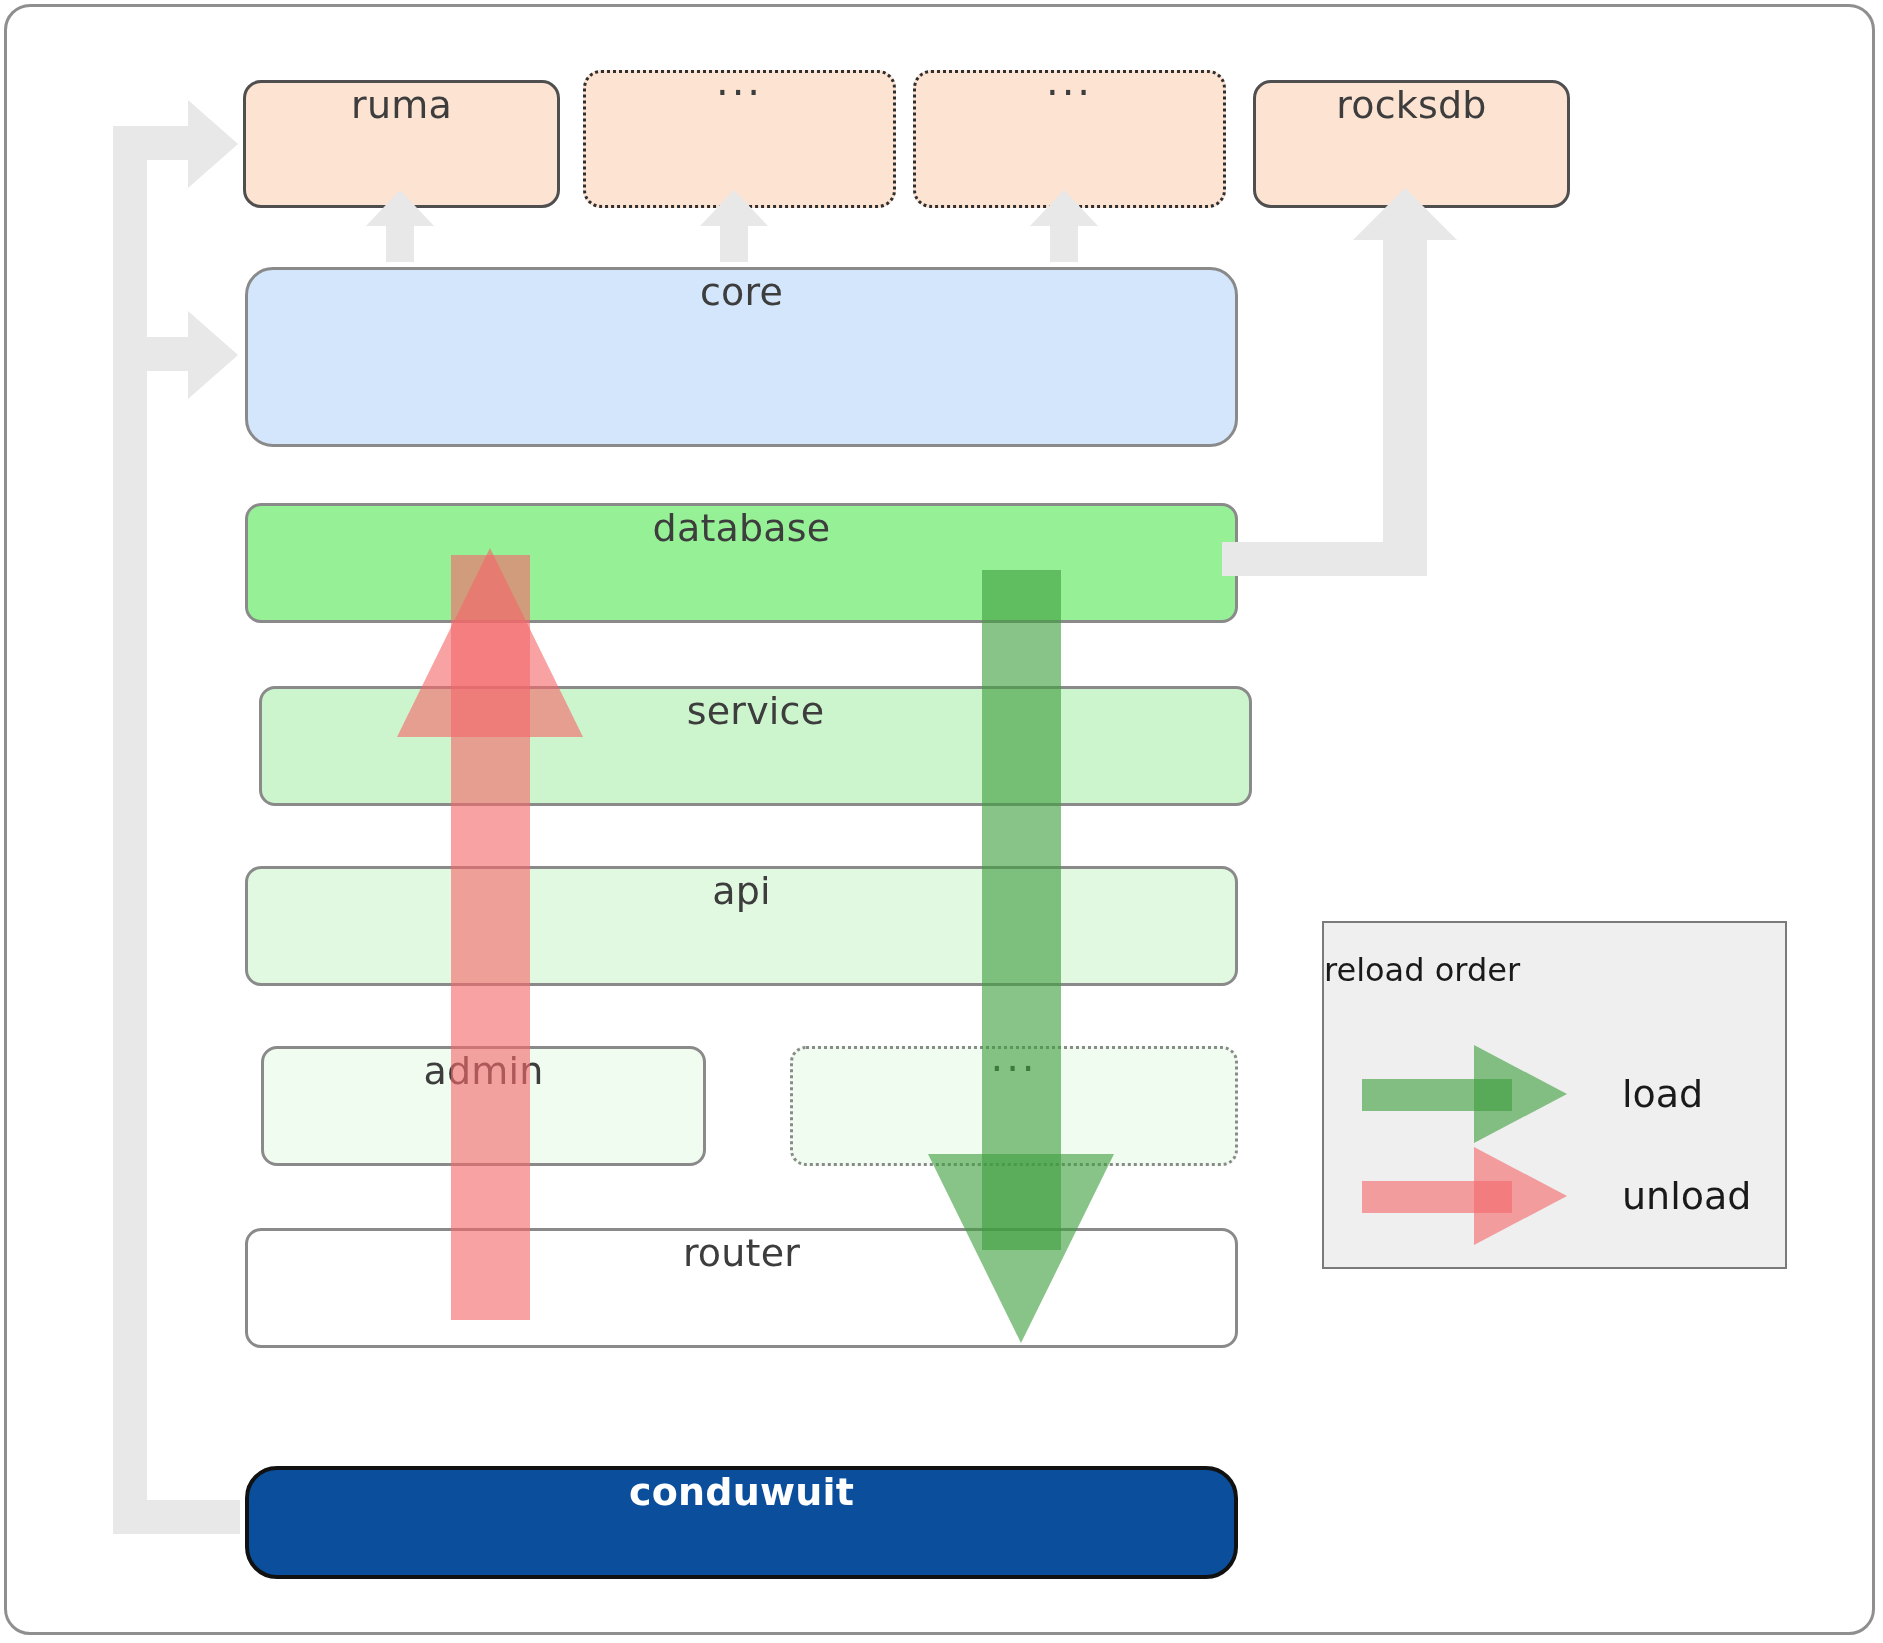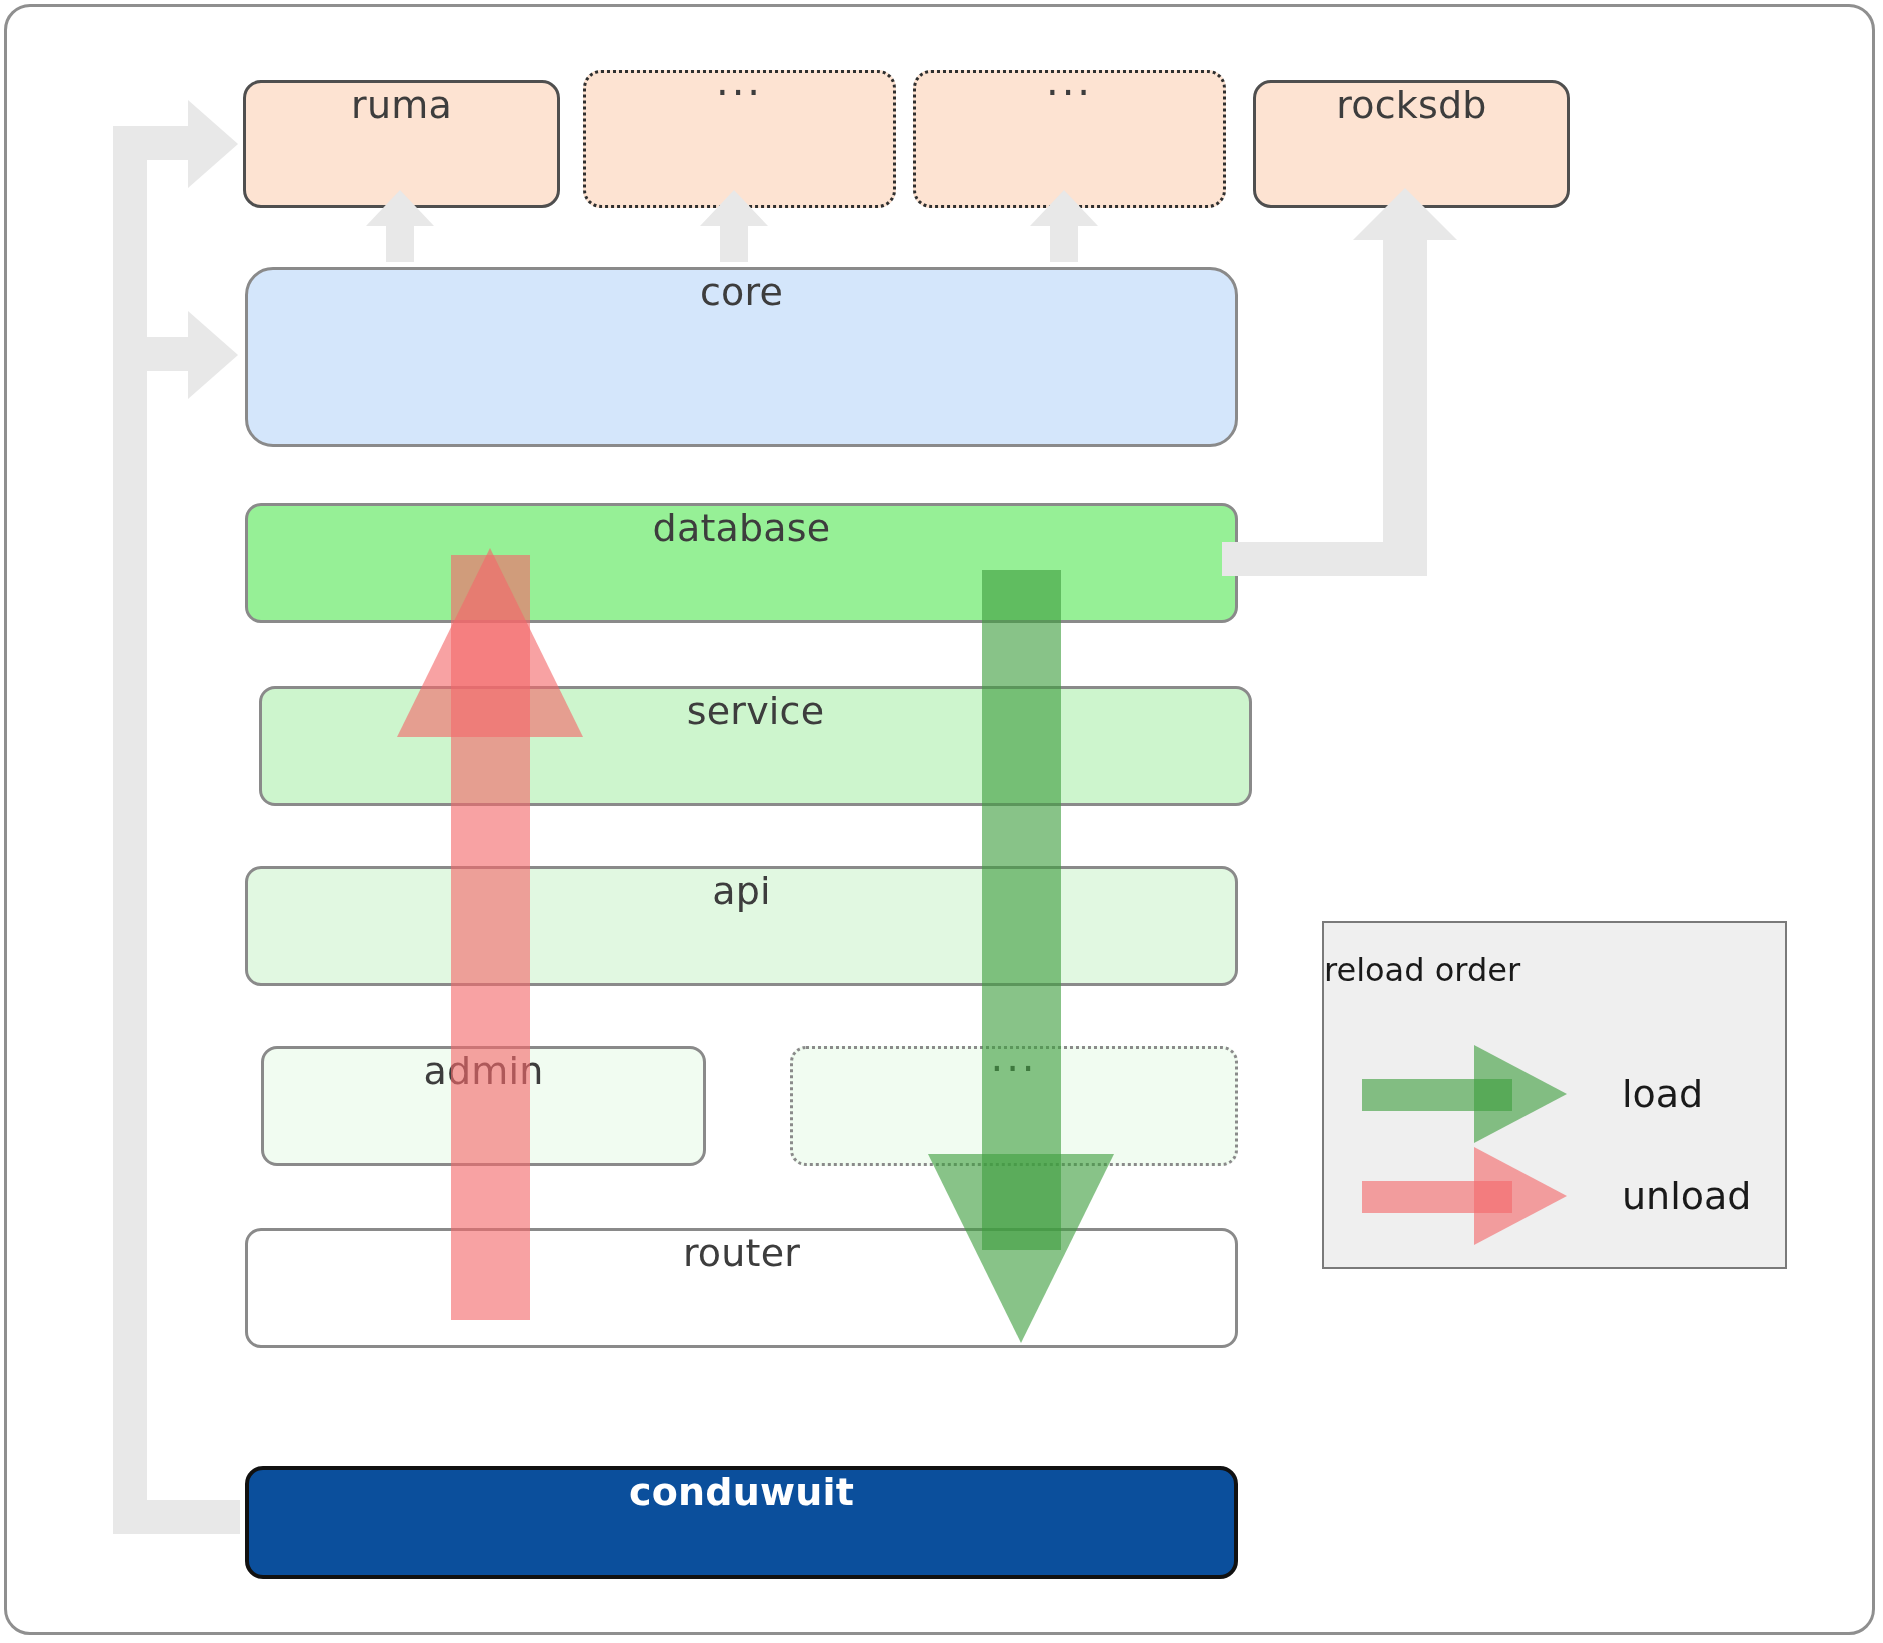--- a/index.html
+++ b/index.html
@@ -58,21 +58,21 @@
     border-radius: 16px;
   }
   .box.core {
     background: #d4e6fb;
     border: 3px solid #8a8a8a;
     border-radius: 28px;
   }
   .box.root {
     background: #0b4f9c;
     border: 4px solid #111111;
-    border-radius: 18px;
+    border-radius: 32px;
     color: #ffffff;
     font-weight: bold;
   }
   .ellipsis {
     font-size: 40px;
     letter-spacing: 3px;
     line-height: 0.4;
   }
 
   

